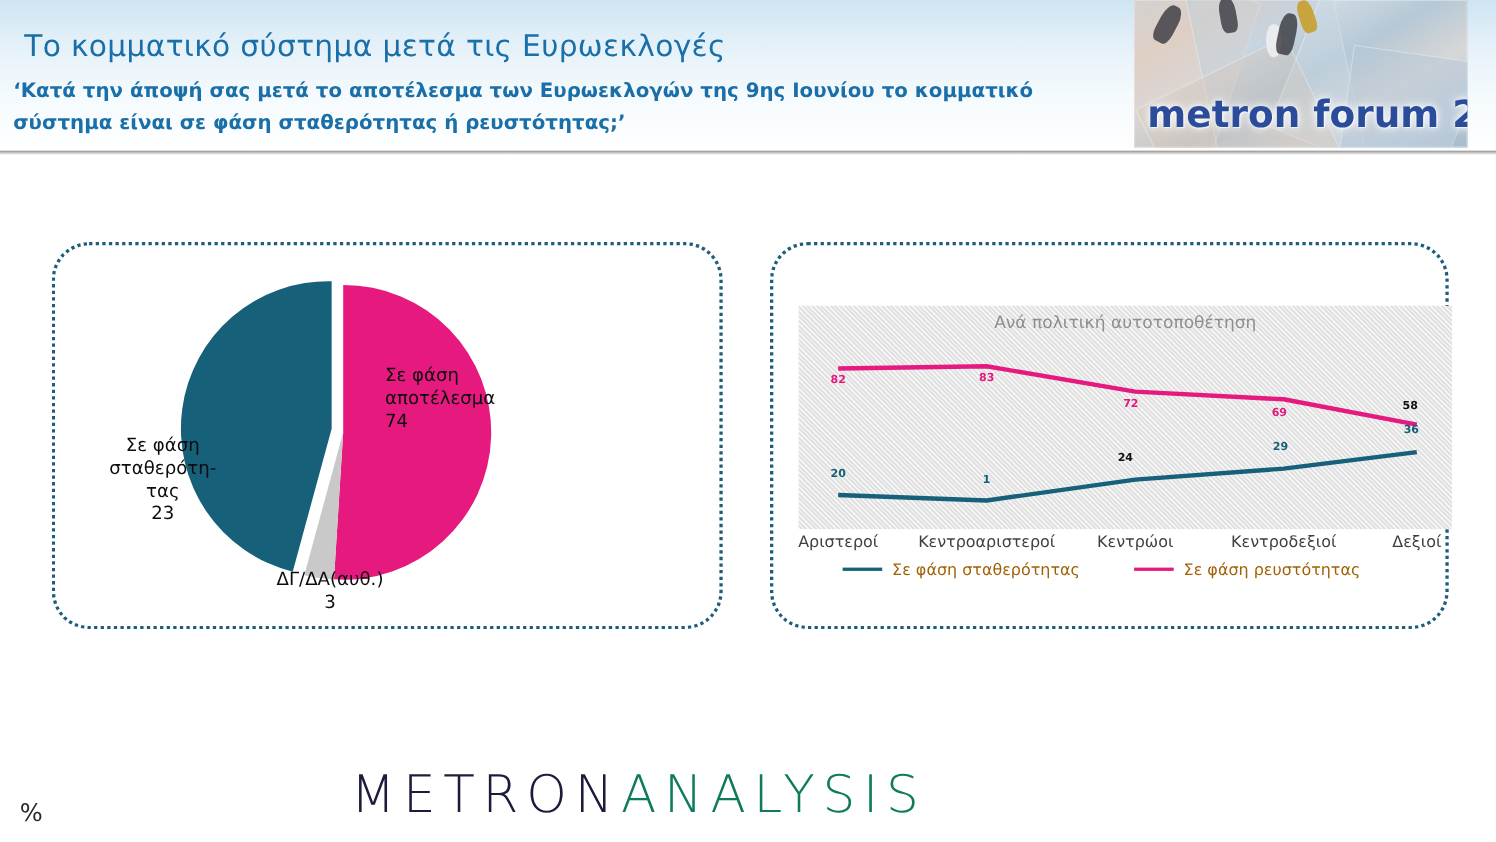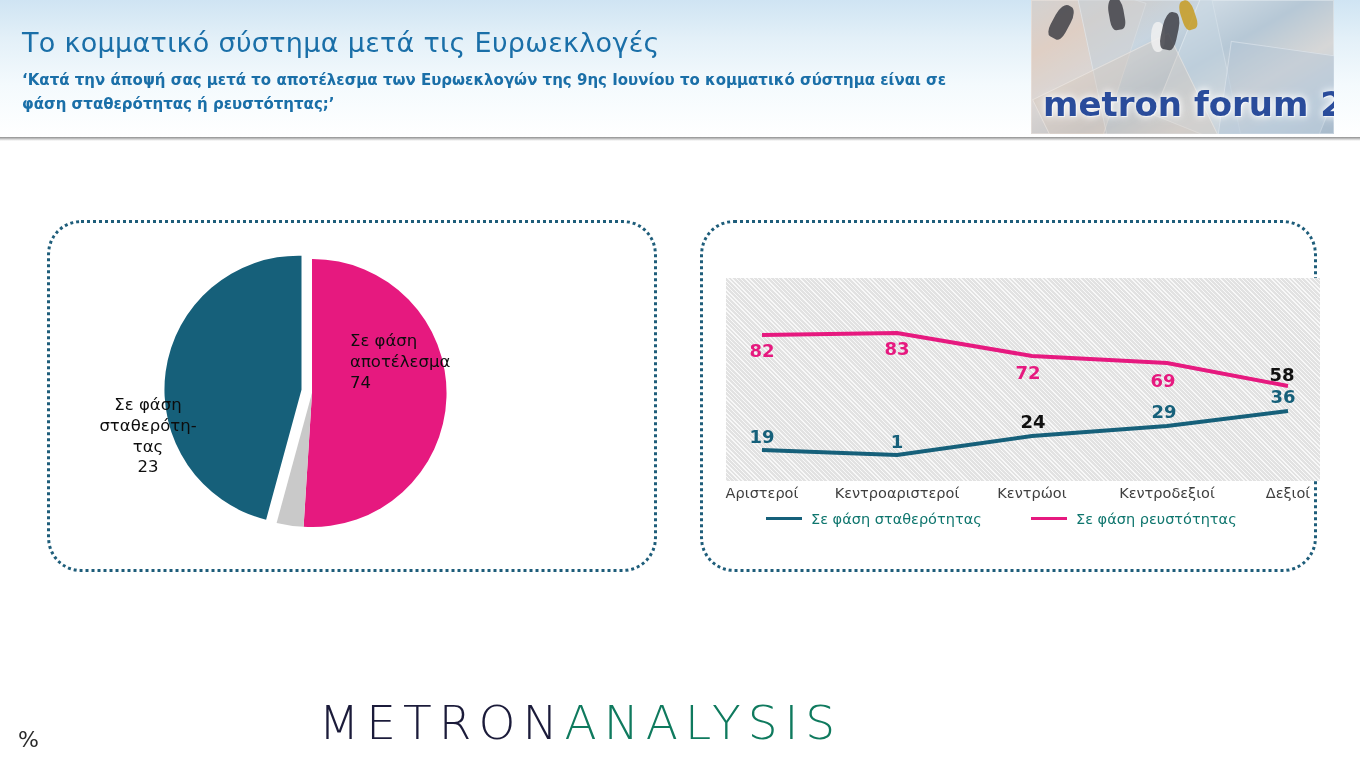--- a/index.html
+++ b/index.html
@@ -33,23 +33,23 @@
   .header-title {
     position: absolute;
     left: 22px; top: 27px;
     font-size: 27px;
     color: #1a6fa8;
     letter-spacing: 0.3px;
     white-space: nowrap;
   }
   .header-sub {
     position: absolute;
-    left: 22px; top: 68px;
+    left: 12px; top: 68px;
     width: 970px;
-    font-size: 15px;
+    font-size: 18px;
     line-height: 1.62;
     color: #1a6fa8;
     font-weight: bold;
   }
 
   
   .logo-box {
     position: absolute;
     right: 26px; top: 0px;
     width: 303px;
@@ -135,38 +135,38 @@
     position: absolute;
     left: 0; top: 6px;
     width: 594px;
     text-align: center;
     font-size: 15.5px;
     color: #8e8e8e;
   }
   .lc-svg { position: absolute; left: 0; top: 0; }
   .lc-dlabel {
     position: absolute;
-    font-size: 18px;
+    font-size: 10px;
     font-weight: bold;
     transform: translateX(-50%);
     white-space: nowrap;
   }
   .lc-xlabel {
     position: absolute;
     top: 262px;
     font-size: 14.5px;
     color: #3f3f3f;
     transform: translateX(-50%);
     white-space: nowrap;
   }
   .lc-legend-item {
     position: absolute;
     top: 288px;
     font-size: 14.5px;
-    color: #0f766e;
+    color: #a16207;
     white-space: nowrap;
   }
   .lc-legend-swatch {
     display: inline-block;
     width: 36px;
     height: 3px;
     vertical-align: middle;
     margin-right: 9px;
     position: relative;
     top: -2px;
@@ -241,42 +241,47 @@
       <div>74</div>
     </div>
 
     <div class="pie-label" id="pie-label-stable">
       <div>Σε φάση</div>
       <div>σταθερότη-</div>
       <div>τας</div>
       <div>23</div>
     </div>
 
+    <div class="pie-label" id="pie-label-dk">
+      <div>ΔΓ/ΔΑ(αυθ.)</div>
+      <div>3</div>
+    </div>
   </div>
 </div>
 
 <div class="panel" id="panel-right">
 
   <div class="lc-plot">
+    <div class="lc-title">Ανά πολιτική αυτοτοποθέτηση</div>
 
     <svg class="lc-svg" width="594" height="203" viewBox="0 0 594 203">
 
       <polyline points="36,57 171,55 306,78 441,85 562,108" fill="none" stroke="#E6197F" stroke-width="4"></polyline>
       <polyline points="36,172 171,177 306,158 441,148 562,133" fill="none" stroke="#16607A" stroke-width="4"></polyline>
     </svg>
 
     <div class="lc-dlabel" style="left:36px;  top:62px;  color:#E6197F;">82</div>
     <div class="lc-dlabel" style="left:171px; top:60px;  color:#E6197F;">83</div>
     <div class="lc-dlabel" style="left:302px; top:84px;  color:#E6197F;">72</div>
     <div class="lc-dlabel" style="left:437px; top:92px;  color:#E6197F;">69</div>
     <div class="lc-dlabel" style="left:556px; top:86px;  color:#111111;">58</div>
 
-    <div class="lc-dlabel" style="left:36px;  top:148px; color:#16607A;">19</div>
+    <div class="lc-dlabel" style="left:36px;  top:148px; color:#16607A;">20</div>
     <div class="lc-dlabel" style="left:171px; top:153px; color:#16607A;">1</div>
-    <div class="lc-dlabel" style="left:295px; top:133px; color:#111111;padding-left:24px;">24</div>
+    <div class="lc-dlabel" style="left:285px; top:133px; color:#111111;padding-left:24px;">24</div>
     <div class="lc-dlabel" style="left:438px; top:123px; color:#16607A;">29</div>
     <div class="lc-dlabel" style="left:557px; top:108px; color:#16607A;">36</div>
   </div>
 
   <div class="lc-xlabel" style="left:59px;">Αριστεροί</div>
   <div class="lc-xlabel" style="left:194px;">Κεντροαριστεροί</div>
   <div class="lc-xlabel" style="left:329px;text-align:right;">Κεντρώοι</div>
   <div class="lc-xlabel" style="left:464px;">Κεντροδεξιοί</div>
   <div class="lc-xlabel" style="left:585px;">Δεξιοί</div>
 

